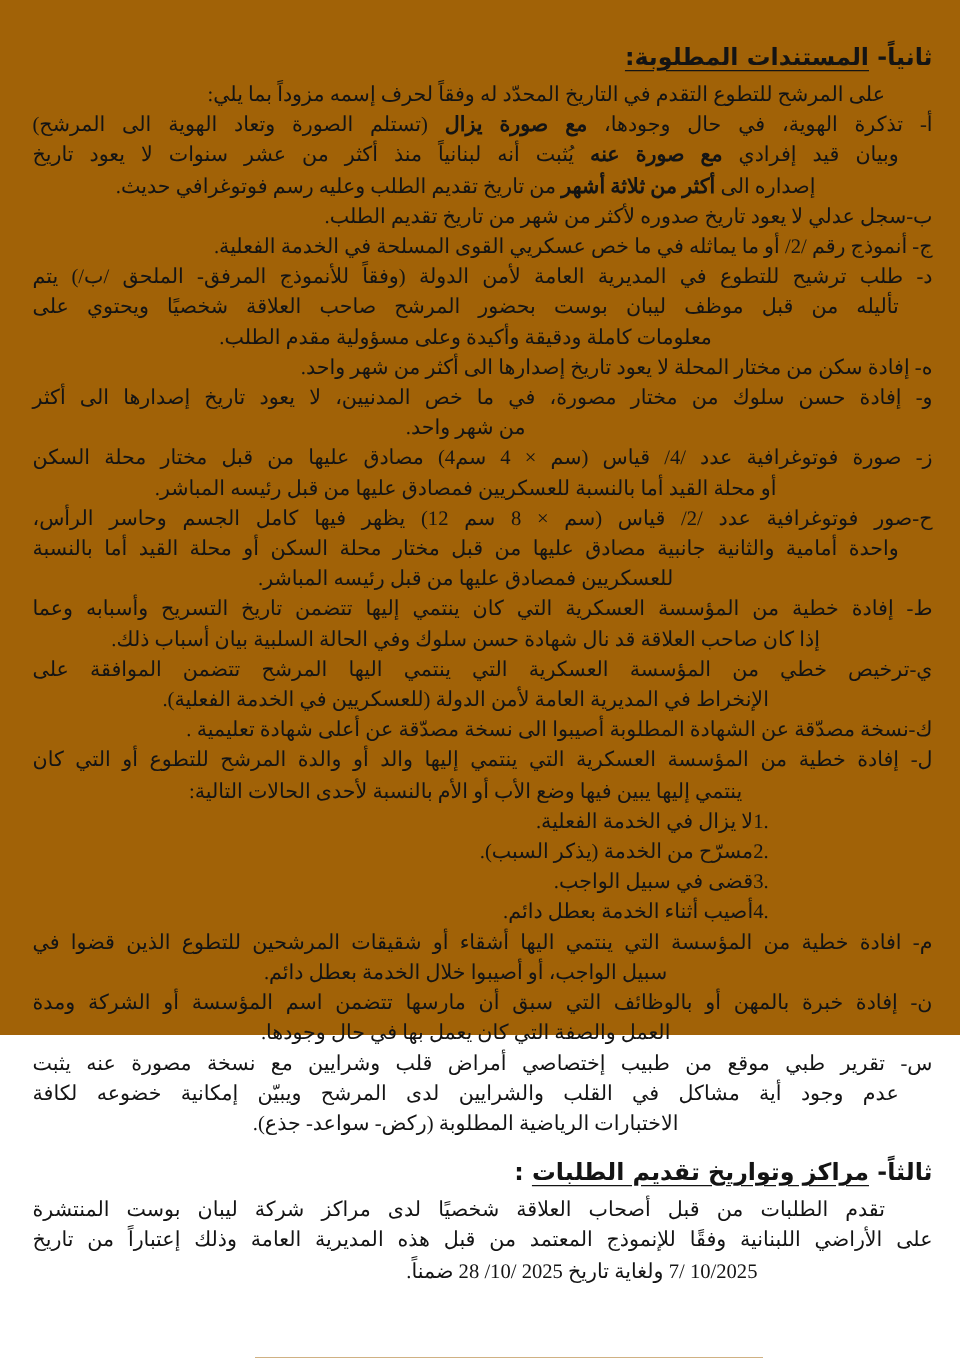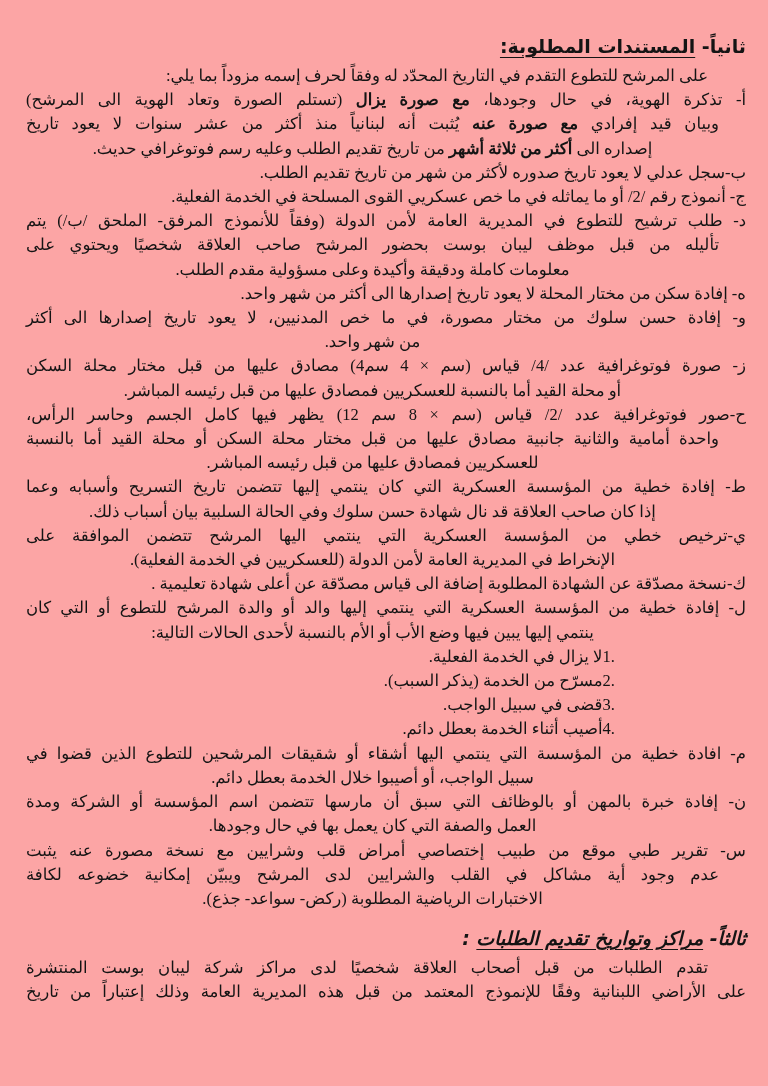--- a/index.html
+++ b/index.html
@@ -4,43 +4,43 @@
 <style>
   html,body{margin:0;padding:0;}
   body{
     width:768px;height:1086px;
     background:#ffffff;
     overflow:hidden;
     font-family:"DejaVu Sans",sans-serif;
   }
   .page{
     position:relative;
-    width:768px;height:1086px;
-    background:#fca5a5;
+    width:768px;height:828px;
+    background:#a16207;
     color:#141414;
   }
   .doc{
     position:absolute;
     top:33px;right:22px;left:26px;
     direction:rtl;
     font-size:16.5px;
     color:#141414;
   }
   .heading{
     font-weight:bold;
     font-size:19px;
     line-height:26px;
     margin-bottom:5px;
     white-space:nowrap;
   }
   .heading .u{
     text-decoration:underline;
     text-underline-offset:4px;
   }
-  .heading.gap{margin-top:14px;font-style:italic;}
+  .heading.gap{margin-top:14px;}
   .line{
     line-height:24.2px;
     min-height:24.2px;
     text-align:right;
     font-family:Liberation Serif, serif;
   }
   .line .b{font-weight:bold;}
   .j{text-align:justify;text-align-last:justify;}
   .tab{padding-right:38px;}
   .cont{padding-right:27px;text-align:center;}
@@ -73,21 +73,21 @@
         <div class="line cont"><span>من شهر واحد.</span></div>
         <div class="line j"><span>ز- صورة فوتوغرافية عدد /4/ قياس (</span><bdi dir="ltr">4سم × 4 سم</bdi><span>) مصادق عليها من قبل مختار محلة السكن</span></div>
         <div class="line cont"><span>أو محلة القيد أما بالنسبة للعسكريين فمصادق عليها من قبل رئيسه المباشر.</span></div>
         <div class="line j"><span>ح-صور فوتوغرافية عدد /2/ قياس (</span><bdi dir="ltr">12 سم × 8 سم</bdi><span>) يظهر فيها كامل الجسم وحاسر الرأس،</span></div>
         <div class="line cont j"><span>واحدة أمامية والثانية جانبية مصادق عليها من قبل مختار محلة السكن أو محلة القيد أما بالنسبة</span></div>
         <div class="line cont"><span>للعسكريين فمصادق عليها من قبل رئيسه المباشر.</span></div>
         <div class="line j"><span>ط- إفادة خطية من المؤسسة العسكرية التي كان ينتمي إليها تتضمن تاريخ التسريح وأسبابه وعما</span></div>
         <div class="line cont"><span>إذا كان صاحب العلاقة قد نال شهادة حسن سلوك وفي الحالة السلبية بيان أسباب ذلك.</span></div>
         <div class="line j"><span>ي-ترخيص خطي من المؤسسة العسكرية التي ينتمي اليها المرشح تتضمن الموافقة على</span></div>
         <div class="line cont"><span>الإنخراط في المديرية العامة لأمن الدولة (للعسكريين في الخدمة الفعلية).</span></div>
-        <div class="line"><span>ك-نسخة مصدّقة عن الشهادة المطلوبة إضافة الى قياس مصدّقة عن أعلى شهادة تعليمية .</span></div>
+        <div class="line"><span>ك-نسخة مصدّقة عن الشهادة المطلوبة أصيبوا الى نسخة مصدّقة عن أعلى شهادة تعليمية .</span></div>
         <div class="line j"><span>ل- إفادة خطية من المؤسسة العسكرية التي ينتمي إليها والد أو والدة المرشح للتطوع أو التي كان</span></div>
         <div class="line cont"><span>ينتمي إليها يبين فيها وضع الأب أو الأم بالنسبة لأحدى الحالات التالية:</span></div>
         <div class="line num"><bdi dir="ltr">1. </bdi><span>لا يزال في الخدمة الفعلية.</span></div>
         <div class="line num"><bdi dir="ltr">2. </bdi><span>مسرّح من الخدمة (يذكر السبب).</span></div>
         <div class="line num"><bdi dir="ltr">3. </bdi><span>قضى في سبيل الواجب.</span></div>
         <div class="line num"><bdi dir="ltr">4. </bdi><span>أصيب أثناء الخدمة بعطل دائم.</span></div>
         <div class="line j"><span>م- افادة خطية من المؤسسة التي ينتمي اليها أشقاء أو شقيقات المرشحين للتطوع الذين قضوا في</span></div>
         <div class="line cont"><span>سبيل الواجب، أو أصيبوا خلال الخدمة بعطل دائم.</span></div>
         <div class="line j"><span>ن- إفادة خبرة بالمهن أو بالوظائف التي سبق أن مارسها تتضمن اسم المؤسسة أو الشركة ومدة</span></div>
         <div class="line cont"><span>العمل والصفة التي كان يعمل بها في حال وجودها.</span></div>
@@ -96,16 +96,17 @@
         <div class="line cont"><span>الاختبارات الرياضية المطلوبة (ركض- سواعد- جذع).</span></div>
       </div>
 
     <div class="heading gap">
       <span>ثالثاً- </span><span class="u">مراكز وتواريخ تقديم الطلبات</span><span> :</span>
     </div>
 
     <div id="s3-lines">
         <div class="line tab j"><span>تقدم الطلبات من قبل أصحاب العلاقة شخصيًا لدى مراكز شركة ليبان بوست المنتشرة</span></div>
         <div class="line j"><span>على الأراضي اللبنانية وفقًا للإنموذج المعتمد من قبل هذه المديرية العامة وذلك إعتباراً من تاريخ</span></div>
+        <div class="line date"><bdi dir="ltr">7/ 10/2025</bdi><span> ولغاية تاريخ  </span><bdi dir="ltr">28 /10/ 2025</bdi><span> ضمناً.</span></div>
       </div>
 
   </div>
 </div>
 
 </body></html>

